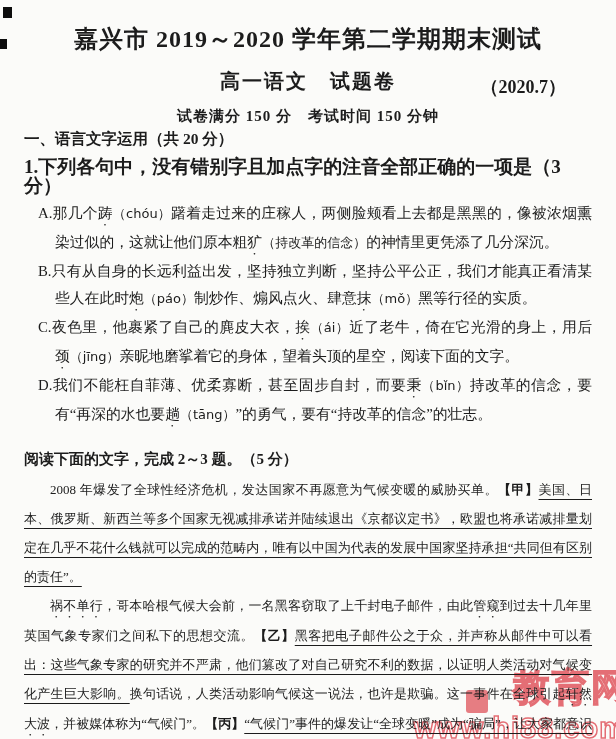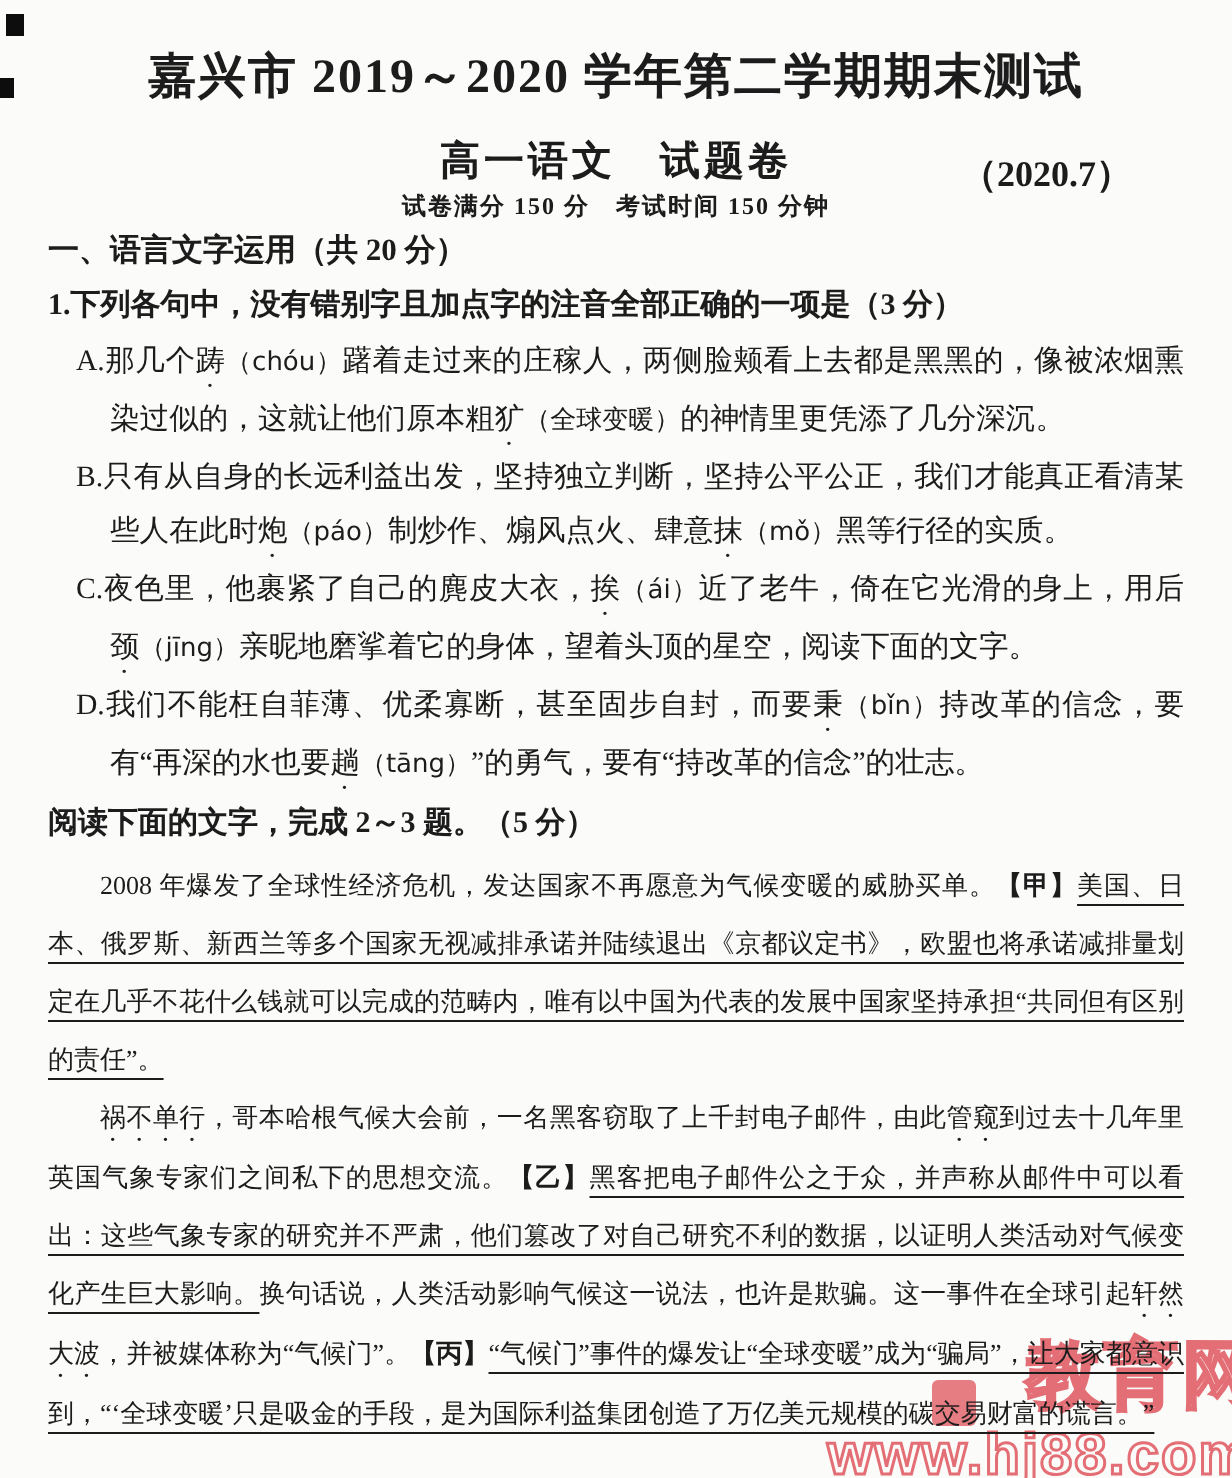--- a/index.html
+++ b/index.html
@@ -39,38 +39,38 @@
   .subtitle-row{position:relative;margin-top:17px;height:25px;}
   .subtitle{
     margin:3px;text-align:center;
     font-size:20px;line-height:25px;font-weight:bold;letter-spacing:2px;
   }
   .date{
     position:absolute;right:26px;top:6px;
     font-size:18px;font-weight:bold;letter-spacing:0;
   }
   .exam-info{
-    text-align:center;
-    font-size:12px;line-height:18px;font-weight:bold;letter-spacing:1px;
+    margin-top:13px;text-align:center;
+    font-size:15px;line-height:18px;font-weight:bold;letter-spacing:1px;
   }
   .heading{
     margin-top:4px;
     font-size:15.5px;line-height:19px;font-weight:bold;
   }
   .stem{
     margin-top:9px;
-    font-size:15px;line-height:19px;font-weight:bold;
+    font-size:19px;line-height:19px;font-weight:bold;
   }
   .options{margin-top:5px;}
   .option{
     padding-left:31px;text-indent:-17px;
     font-size:14.8px;line-height:27px;text-align:justify;
   }
   .stem2{
-    margin-top:5px;
+    margin-top:20px;
     font-size:15px;line-height:19px;font-weight:bold;
   }
   .para{
     margin:6px 0 0;text-indent:2em;
     font-size:13px;line-height:29px;text-align:justify;
   }
   .para + .para{margin-top:0;}
 
   .dots{
     text-emphasis:filled dot;-webkit-text-emphasis:filled dot;
@@ -107,21 +107,21 @@
     <span class="date">（2020.7）</span>
   </div>
 
   <div class="exam-info">试卷满分 150 分　考试时间 150 分钟</div>
 
   <div class="heading">一、语言文字运用（共 20 分）</div>
 
   <div class="stem">1.下列各句中，没有错别字且加点字的注音全部正确的一项是（3 分）</div>
 
   <div class="options">
-    <div class="option"><span>A.那几个</span><span class="dots">踌</span><span class="pinyin">（chóu）</span><span>躇着走过来的庄稼人，两侧脸颊看上去都是黑黑的，像被浓烟熏染过似的，这就让他们原本粗</span><span class="dots">犷</span><span class="pinyin">（全球变暖）</span><span>的神情里更凭添了几分深沉。</span></div>
+    <div class="option"><span>A.那几个</span><span class="dots">踌</span><span class="pinyin">（chóu）</span><span>躇着走过来的庄稼人，两侧脸颊看上去都是黑黑的，像被浓烟熏染过似的，这就让他们原本粗</span><span class="dots">犷</span><span class="pinyin">（持改革的信念）</span><span>的神情里更凭添了几分深沉。</span></div>
     <div class="option"><span>B.只有从自身的长远利益出发，坚持独立判断，坚持公平公正，我们才能真正看清某些人在此时</span><span class="dots">炮</span><span class="pinyin">（páo）</span><span>制炒作、煽风点火、肆意</span><span class="dots">抹</span><span class="pinyin">（mǒ）</span><span>黑等行径的实质。</span></div>
     <div class="option"><span>C.夜色里，他裹紧了自己的麂皮大衣，</span><span class="dots">挨</span><span class="pinyin">（ái）</span><span>近了老牛，倚在它光滑的身上，用后</span><span class="dots">颈</span><span class="pinyin">（jīng）</span><span>亲昵地磨挲着它的身体，望着头顶的星空，阅读下面的文字。</span></div>
     <div class="option"><span>D.我们不能枉自菲薄、优柔寡断，甚至固步自封，而要</span><span class="dots">秉</span><span class="pinyin">（bǐn）</span><span>持改革的信念，要有“再深的水也要</span><span class="dots">趟</span><span class="pinyin">（tāng）</span><span>”的勇气，要有“持改革的信念”的壮志。</span></div>
   </div>
 
   <div class="stem2">阅读下面的文字，完成 2～3 题。（5 分）</div>
 
   <p class="para"><span>2008 年爆发了全球性经济危机，发达国家不再愿意为气候变暖的威胁买单。</span><span class="marker">【甲】</span><span class="uline">美国、日本、俄罗斯、新西兰等多个国家无视减排承诺并陆续退出《京都议定书》，欧盟也将承诺减排量划定在几乎不花什么钱就可以完成的范畴内，唯有以中国为代表的发展中国家坚持承担“共同但有区别的责任”。</span></p>
   <p class="para"><span class="dots">祸不单行</span><span>，哥本哈根气候大会前，一名黑客窃取了上千封电子邮件，由此</span><span class="dots">管窥</span><span>到过去十几年里英国气象专家们之间私下的思想交流。</span><span class="marker">【乙】</span><span class="uline">黑客把电子邮件公之于众，并声称从邮件中可以看出：这些气象专家的研究并不严肃，他们篡改了对自己研究不利的数据，以证明人类活动对气候变化产生巨大影响。</span><span>换句话说，人类活动影响气候这一说法，也许是欺骗。这一事件在全球引起</span><span class="dots">轩然大波</span><span>，并被媒体称为“气候门”。</span><span class="marker">【丙】</span><span class="uline">“气候门”事件的爆发让“全球变暖”成为“骗局”，让大家都意识到，“‘全球变暖’只是吸金的手段，是为国际利益集团创造了万亿美元规模的碳交易财富的谎言。”</span></p>
 </div>

